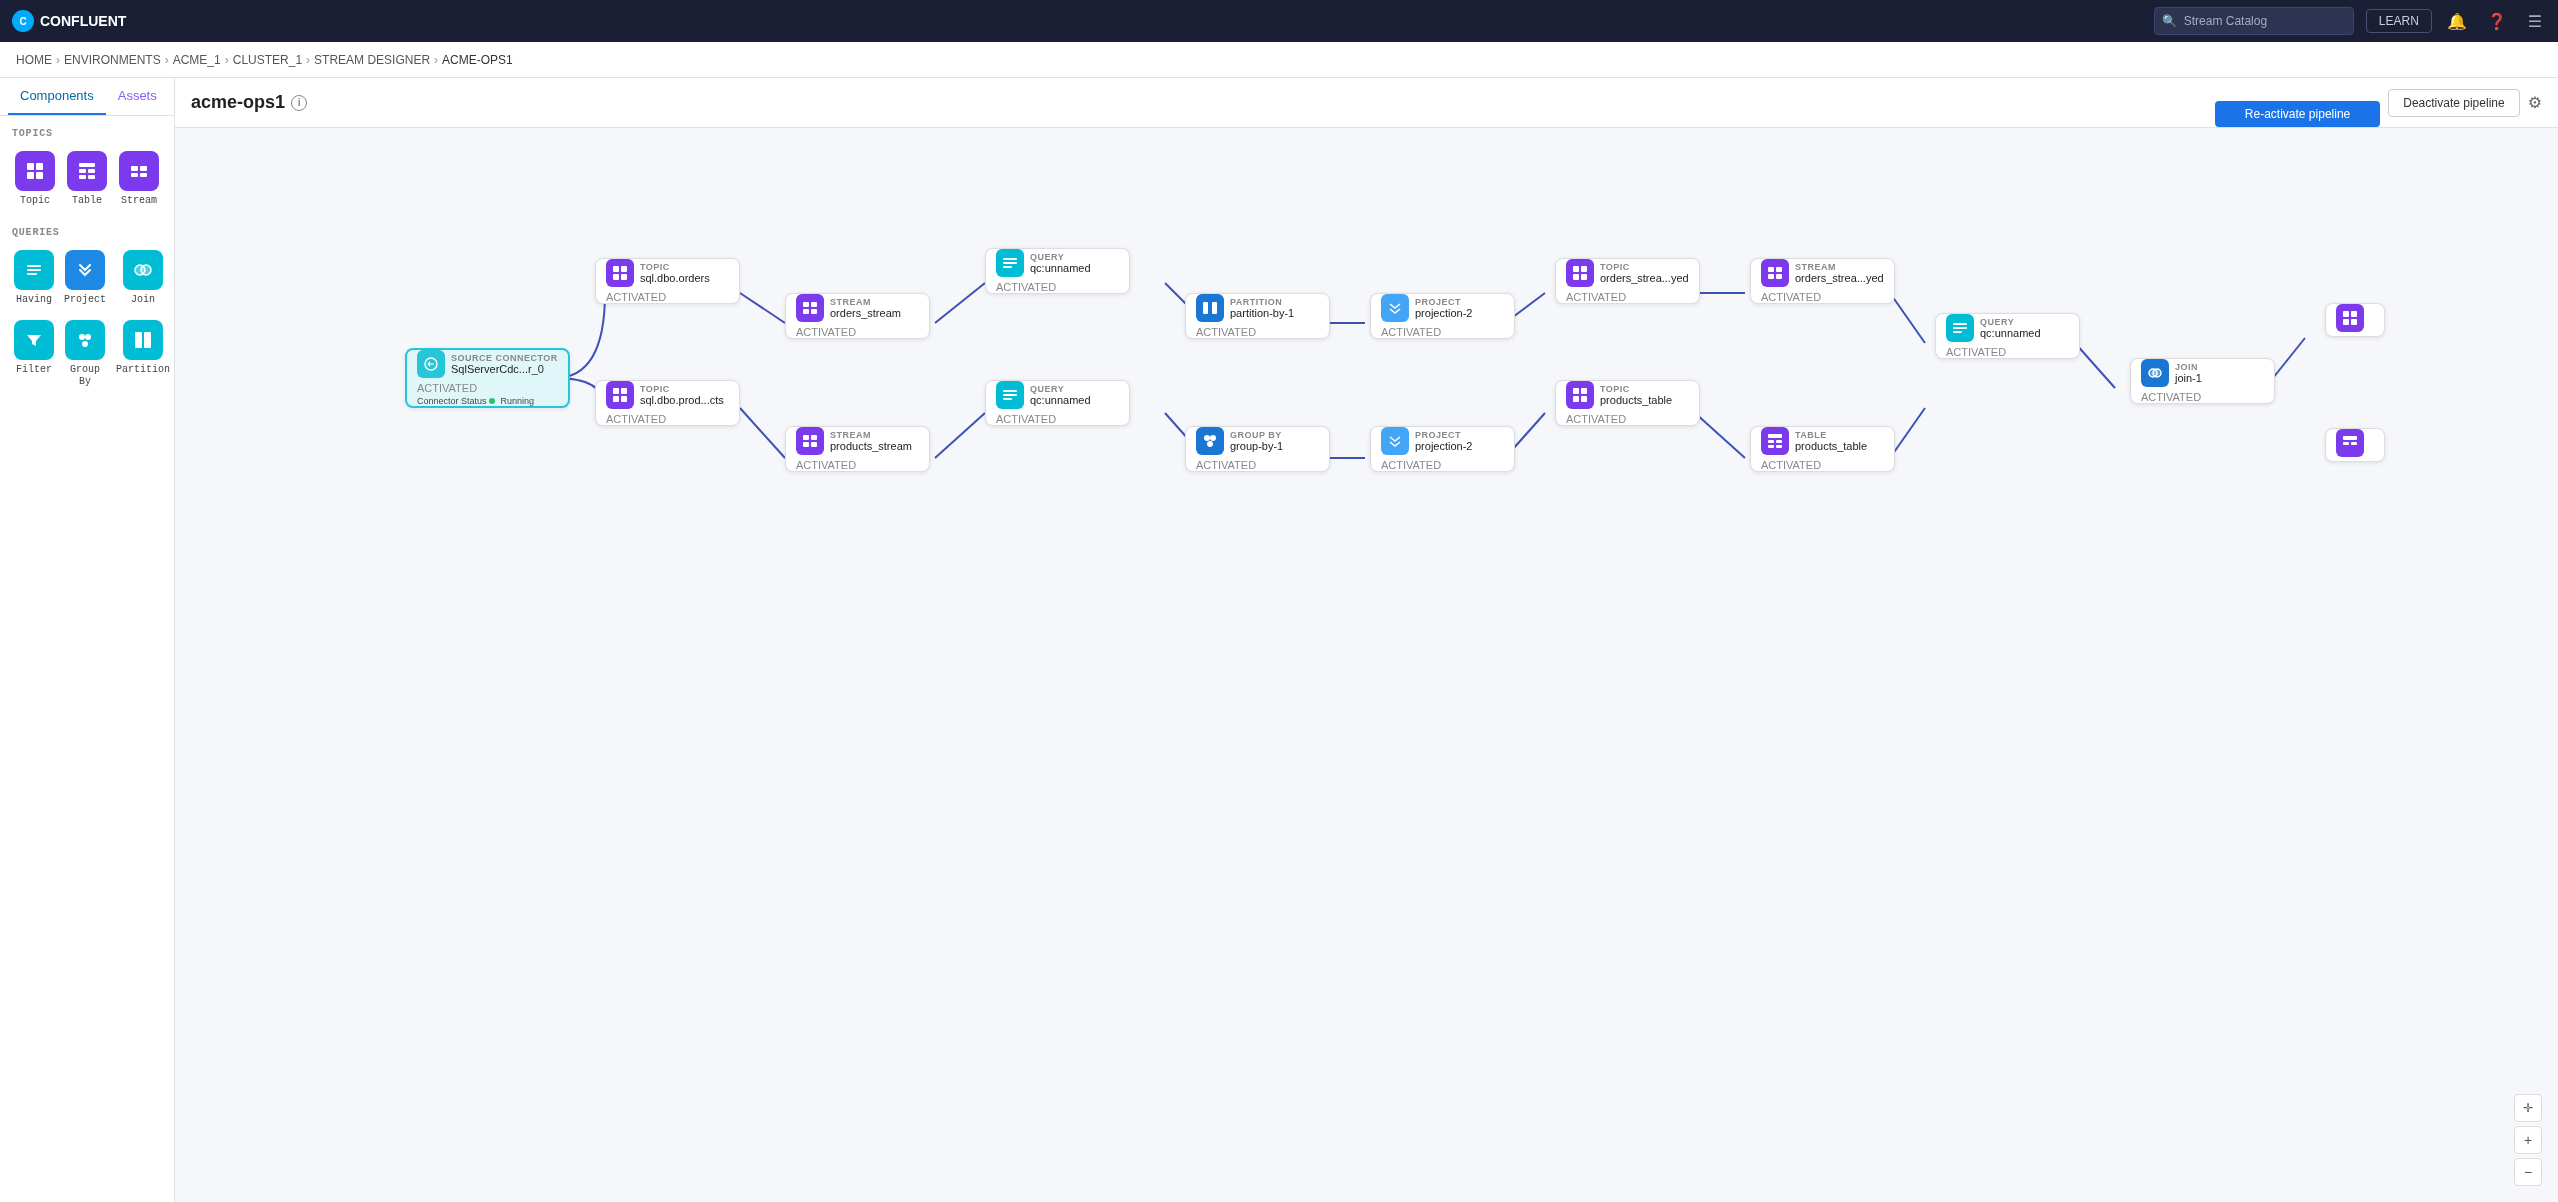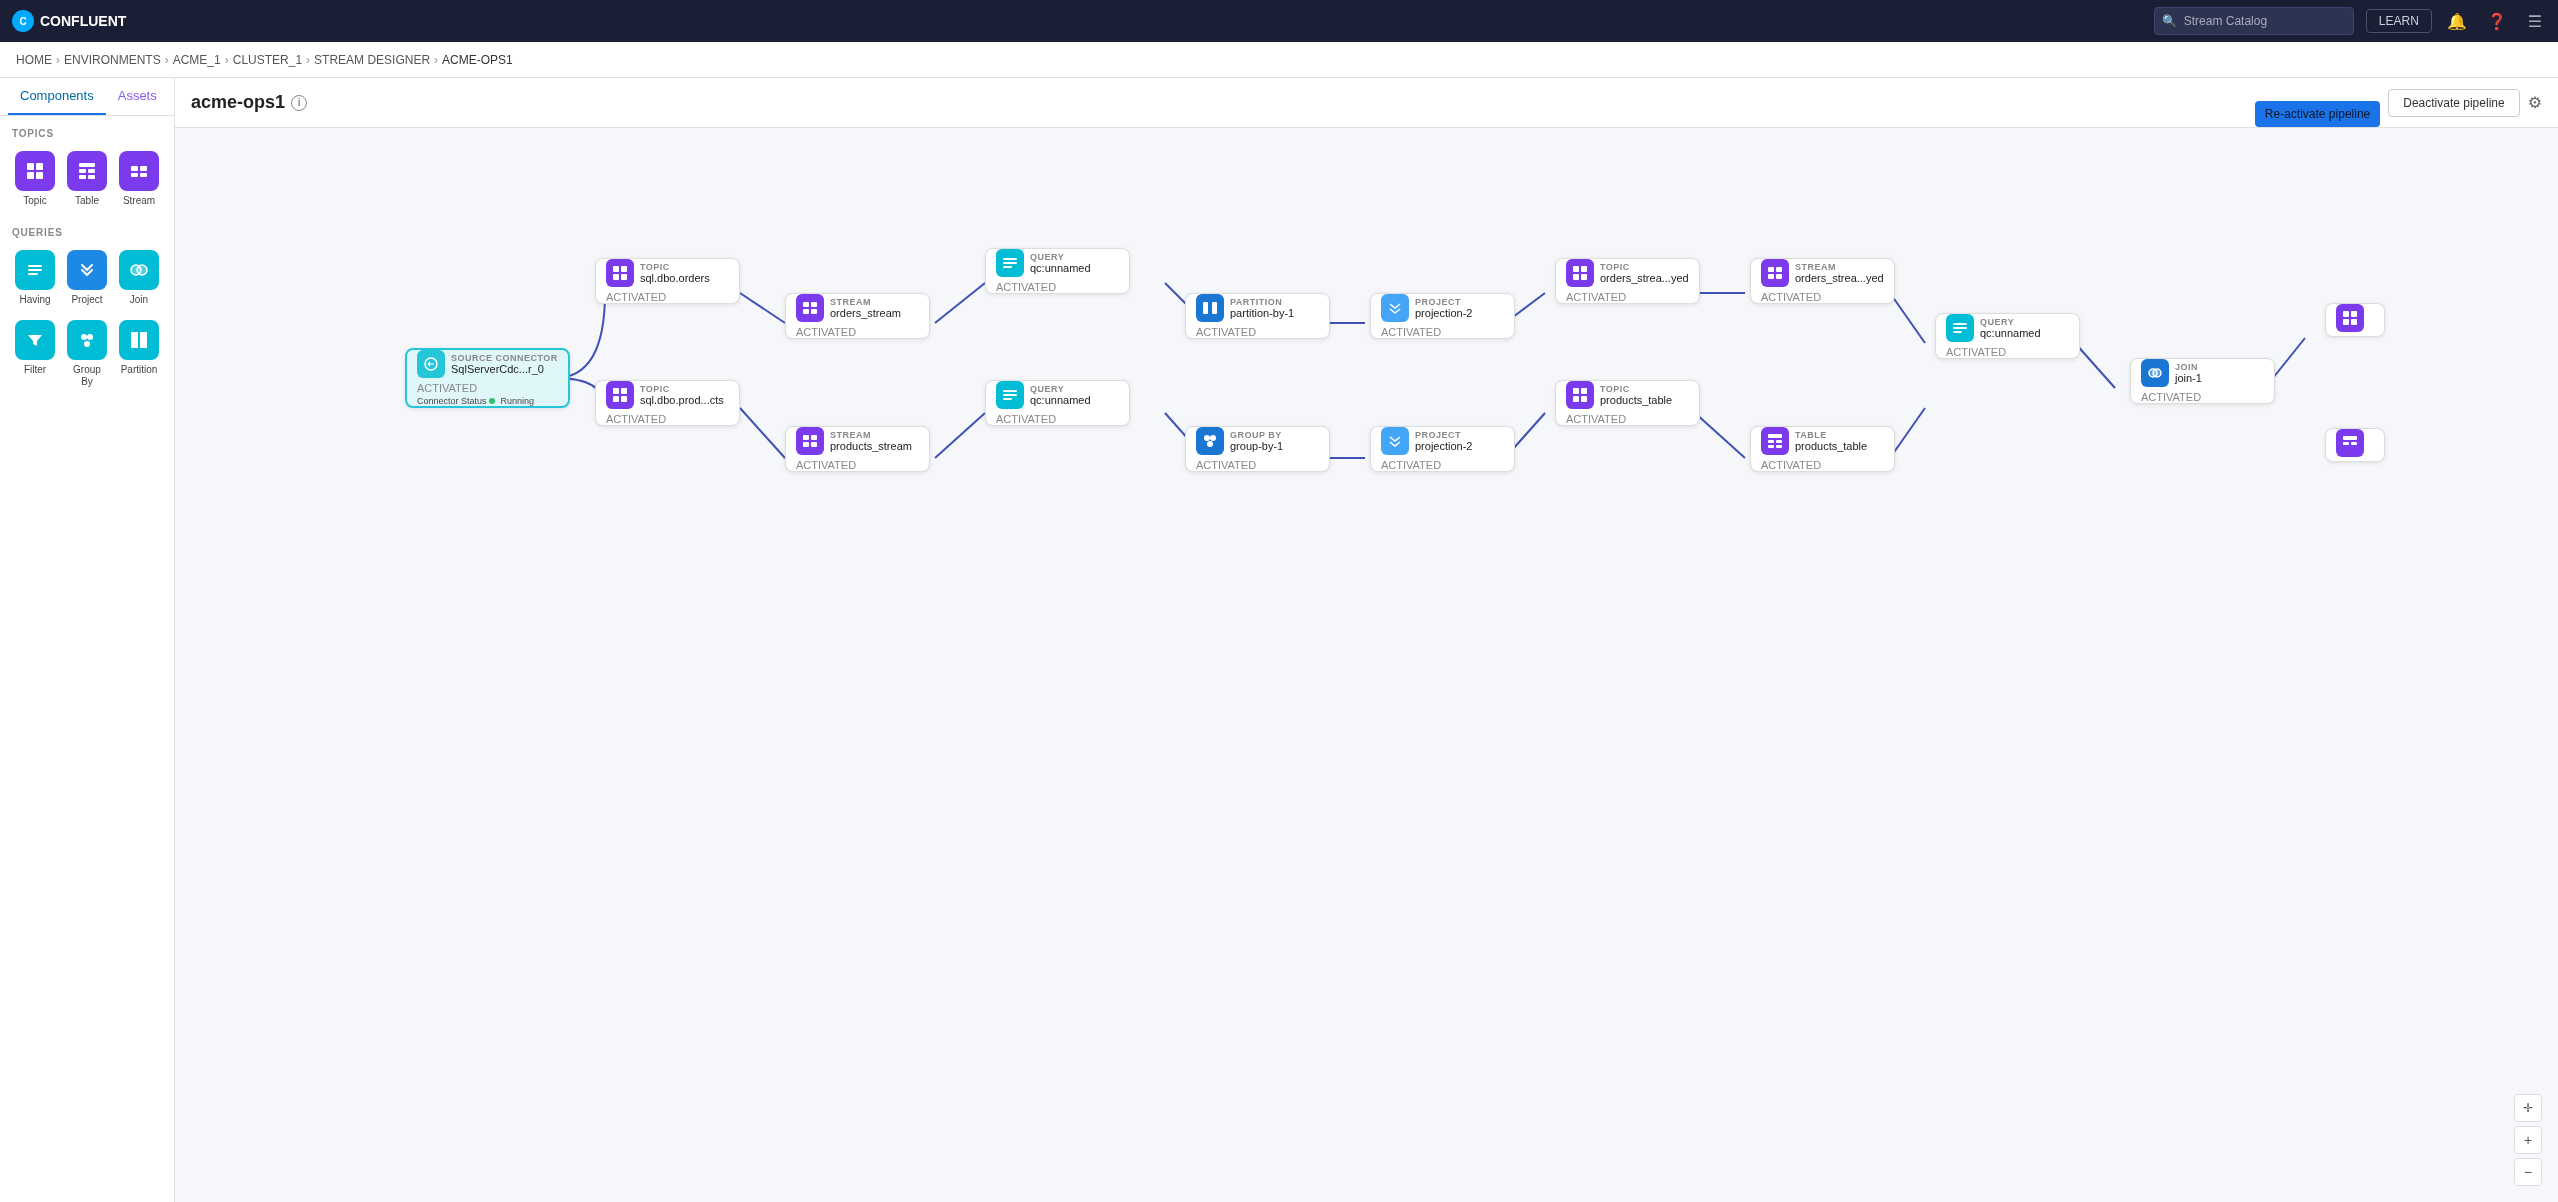--- a/index.html
+++ b/index.html
@@ -90,20 +90,21 @@
       color: #8b5cf6;
       cursor: pointer;
       border-bottom: 2px solid transparent;
     }
     .sidebar-tab.active {
       color: #0369a1;
       border-bottom: 2px solid #1a73e8;
     }
     .sidebar-section {
       padding: 12px 8px 4px;
+      font-family: Liberation Mono, monospace;
     }
     .sidebar-section-title {
       font-size: 10px;
       font-weight: 700;
       color: #888;
       letter-spacing: 0.8px;
       padding: 0 4px;
       margin-bottom: 8px;
     }
     .component-grid {
@@ -153,22 +154,22 @@
     }
     .info-icon {
       width: 16px; height: 16px;
       border: 1.5px solid #888;
       border-radius: 50%;
       display: inline-flex; align-items: center; justify-content: center;
       font-size: 10px; color: #888; cursor: pointer;
     }
     .header-actions { display: flex; align-items: center; gap: 8px; }
     .btn-reactivate {
-      background: #1a73e8; color: #0f172a;
-      border: none; padding: 6px 10px;
+      background: #1a73e8; color: #ffffff;
+      border: none; padding: 6px 30px;
       border-radius: 4px; font-size: 12px; cursor: pointer; margin-top: 23px;
     }
     .btn-deactivate {
       background: white; color: #333;
       border: 1px solid #ccc; padding: 6px 14px;
       border-radius: 4px; font-size: 12px; cursor: pointer;
     }
     .settings-icon { color: #666; cursor: pointer; font-size: 16px; }
 
     

